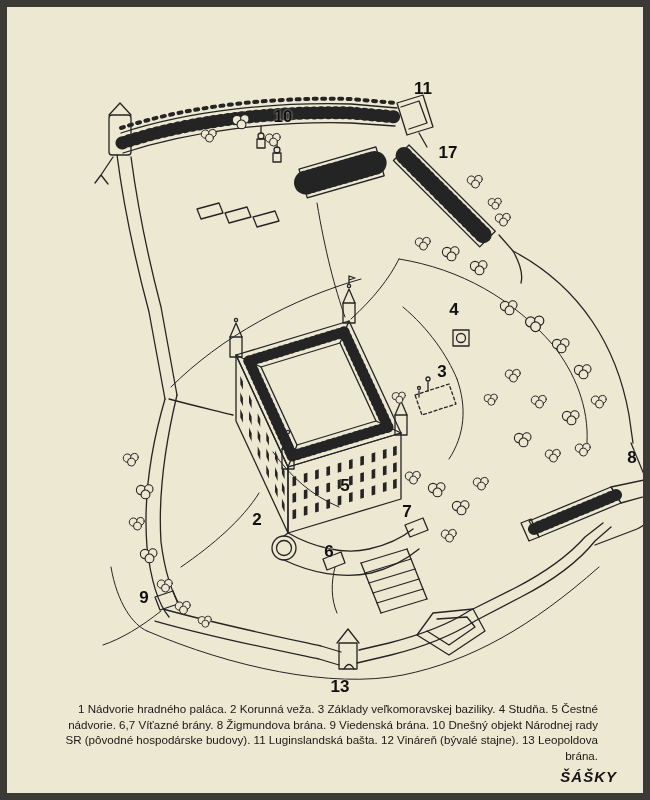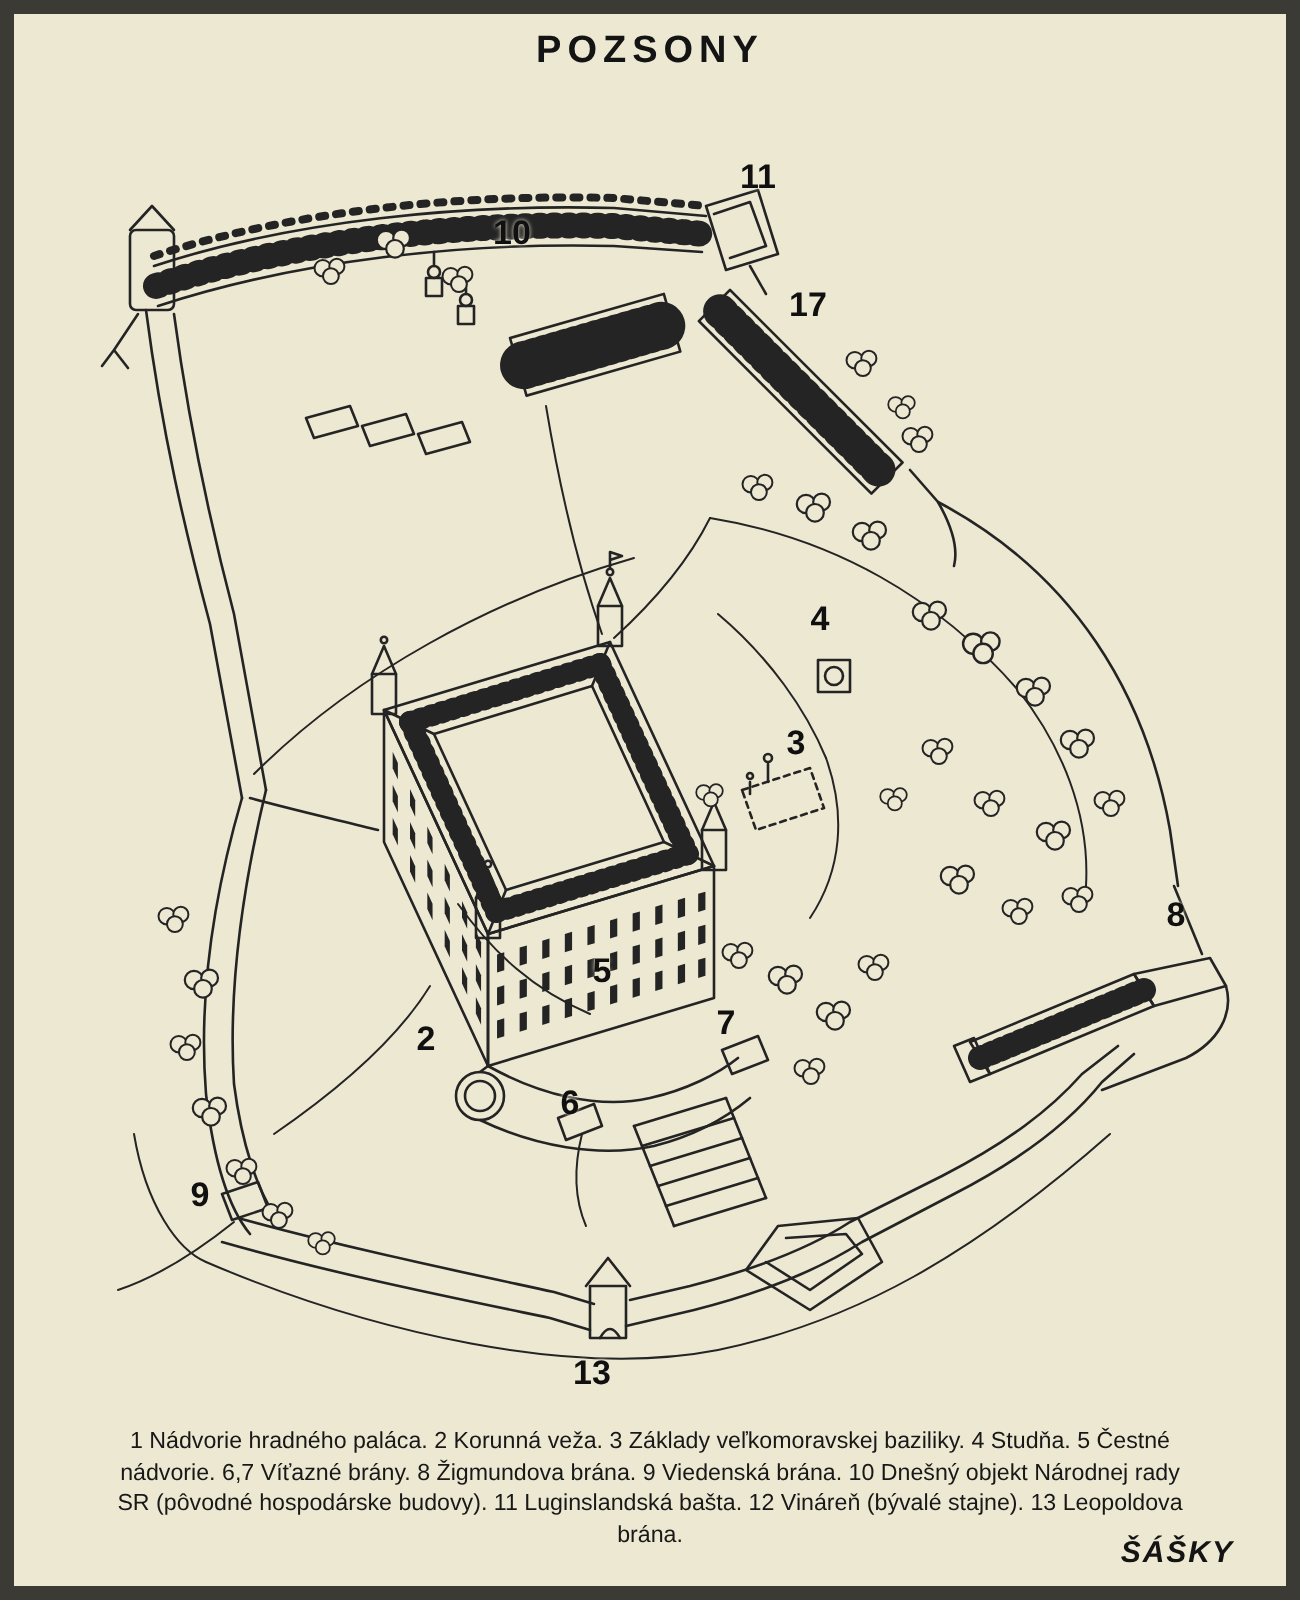--- a/index.html
+++ b/index.html
@@ -11,44 +11,43 @@
     border:7px solid #3b3a34;
     overflow:hidden;
     font-family:"Liberation Sans", sans-serif;
     color:#141414;
   }
   .title{
     position:absolute;top:8px;left:0;right:0;
     text-align:center;
     font-size:19px;font-weight:700;letter-spacing:3px;
   }
-  .map-area{position:absolute;inset:0;}
+  .map-area{position:absolute;inset:0;margin-left:44px;}
   .map-area svg{position:absolute;left:0;top:0;}
   .marker{
     position:absolute;
     transform:translate(-50%,-50%);
     font-size:17px;font-weight:700;color:#101010;
     text-shadow:0 0 2px #ece8d2;
   }
   .legend{
     position:absolute;left:45px;right:45px;top:694px;
     font-size:11.6px;line-height:1.34;
-    text-align:center;color:#181818;margin-top:12px;
+    text-align:right;color:#181818;
   }
   .credit{
     position:absolute;right:26px;bottom:8px;
     font-size:15px;font-weight:700;letter-spacing:1px;font-style:italic;
   }
 </style>
 </head>
 <body>
 
 <div class="page">
 
-  <div class="title">POZSONY</div>
 
   <div class="map-area">
     <svg width="650" height="800" viewBox="0 0 650 800">
       <defs>
         <g id="tree" stroke="#242424" fill="#ece8d2" stroke-width="1.1">
           <circle cx="-4" cy="-1" r="4.6"></circle>
           <circle cx="3.8" cy="-2" r="4.2"></circle>
           <circle cx="0.5" cy="3.4" r="4.4"></circle>
         </g>
         <g id="winrow-f" fill="#242424" stroke="none">
@@ -266,21 +265,21 @@
           <use href="#tree" transform="translate(410,500)"></use>
           <use href="#tree" transform="translate(430,476) scale(0.9)"></use>
           <use href="#tree" transform="translate(398,528) scale(0.9)"></use>
           <use href="#tree" transform="translate(348,390) scale(0.8)"></use>
         </g>
 
       </g>
     </svg>
 
     <div class="marker" style="left:372px;top:82px">11</div>
-    <div class="marker" style="left:249px;top:110px">10</div>
+    <div class="marker" style="left:232px;top:110px">10</div>
     <div class="marker" style="left:397px;top:146px">17</div>
     <div class="marker" style="left:403px;top:303px">4</div>
     <div class="marker" style="left:391px;top:365px">3</div>
     <div class="marker" style="left:581px;top:451px">8</div>
     <div class="marker" style="left:294px;top:479px">5</div>
     <div class="marker" style="left:356px;top:505px">7</div>
     <div class="marker" style="left:206px;top:513px">2</div>
     <div class="marker" style="left:278px;top:545px">6</div>
     <div class="marker" style="left:93px;top:591px">9</div>
     <div class="marker" style="left:289px;top:680px">13</div>

